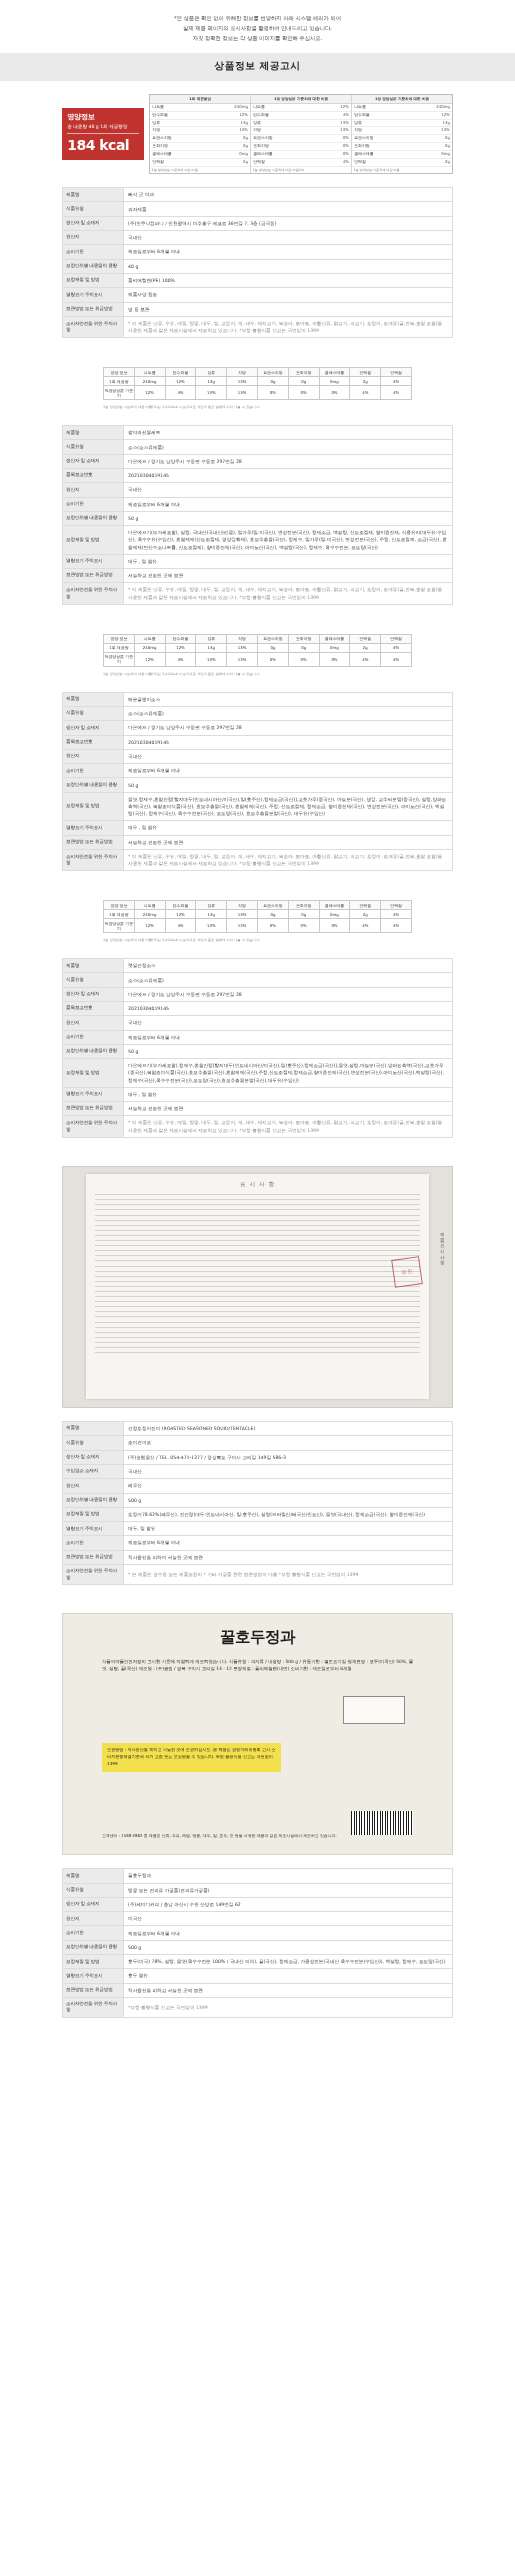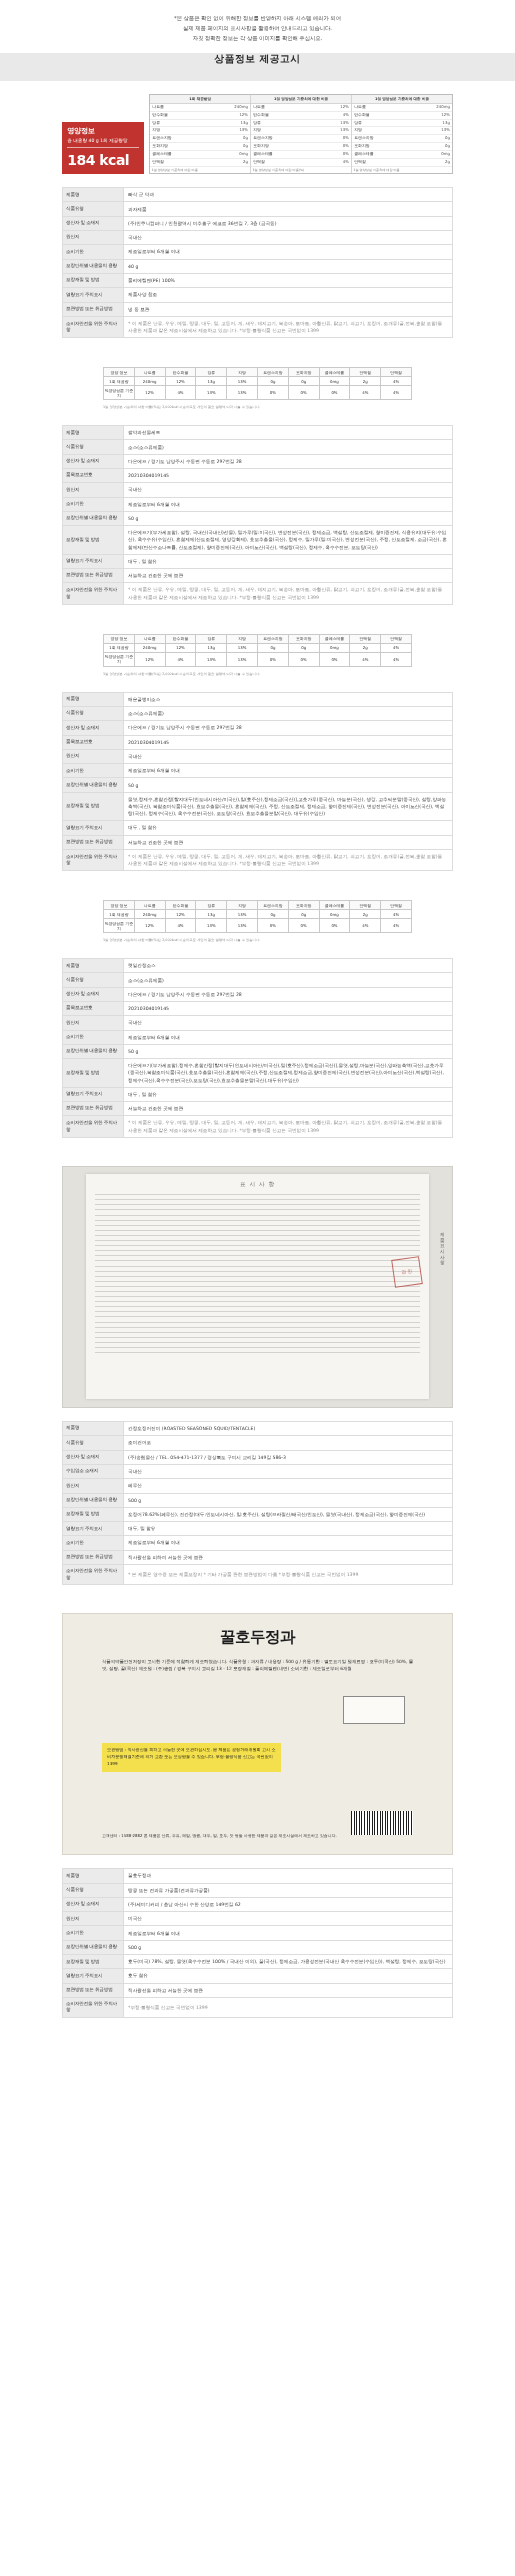--- a/index.html
+++ b/index.html
@@ -23,37 +23,37 @@
     color: #4a4a4a;
     letter-spacing: -0.1px;
   }
   .top-notice div { white-space: nowrap; }
 
   
   .banner {
     background: #e9e9e9;
     height: 28px;
     display: flex;
-    align-items: flex-start;
+    align-items: center;
     justify-content: center;
     margin-bottom: 13.4px;
   }
   .banner-title {
     font-size: 9.8px;
     font-weight: bold;
     color: #2b2b2b;
     letter-spacing: 0.5px;
   }
 
   
   .nutri-wrap {
     display: flex;
     padding: 0 62px;
     gap: 5.2px;
-    align-items: flex-end;
+    align-items: center;
     margin-bottom: 13.4px;
   }
   .nutri-badge {
     width: 82px;
     background: #c0332e;
     color: #fff;
     padding: 4.1px 5.2px 6.2px 5.2px;
     flex: none;
   }
   .nutri-badge .nb-title {

